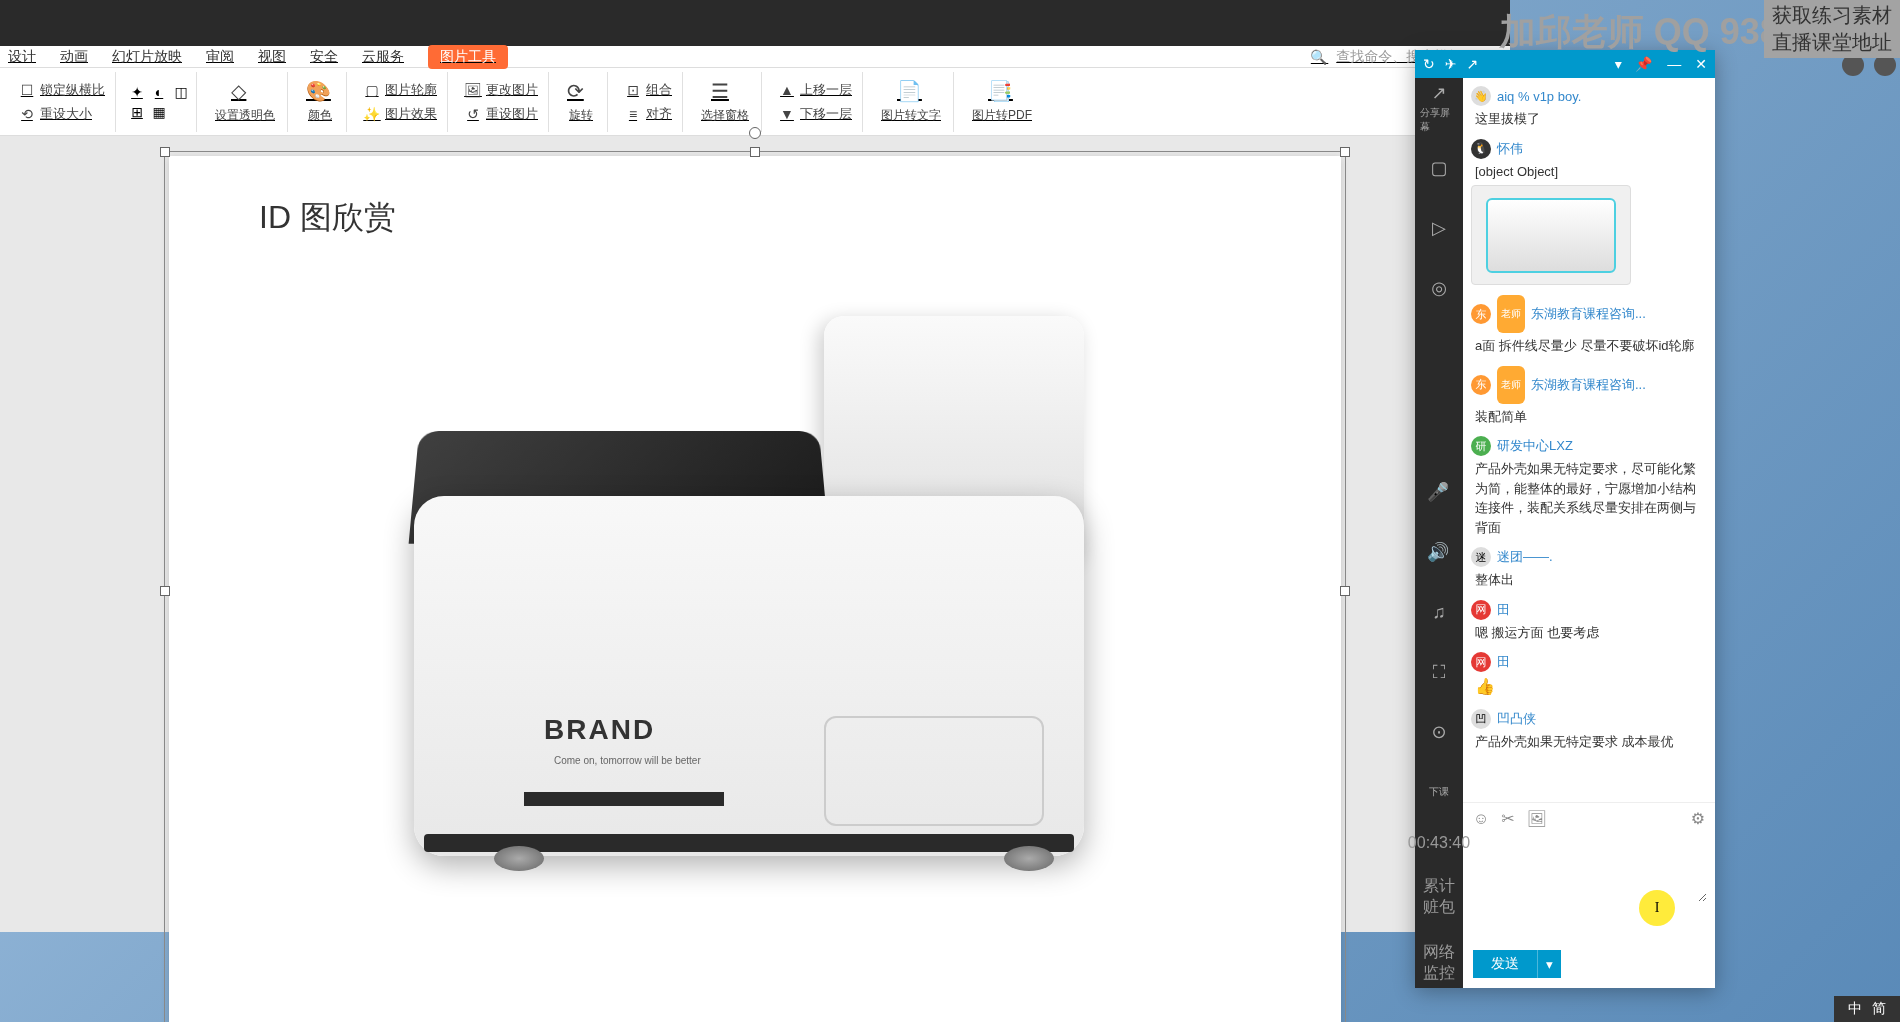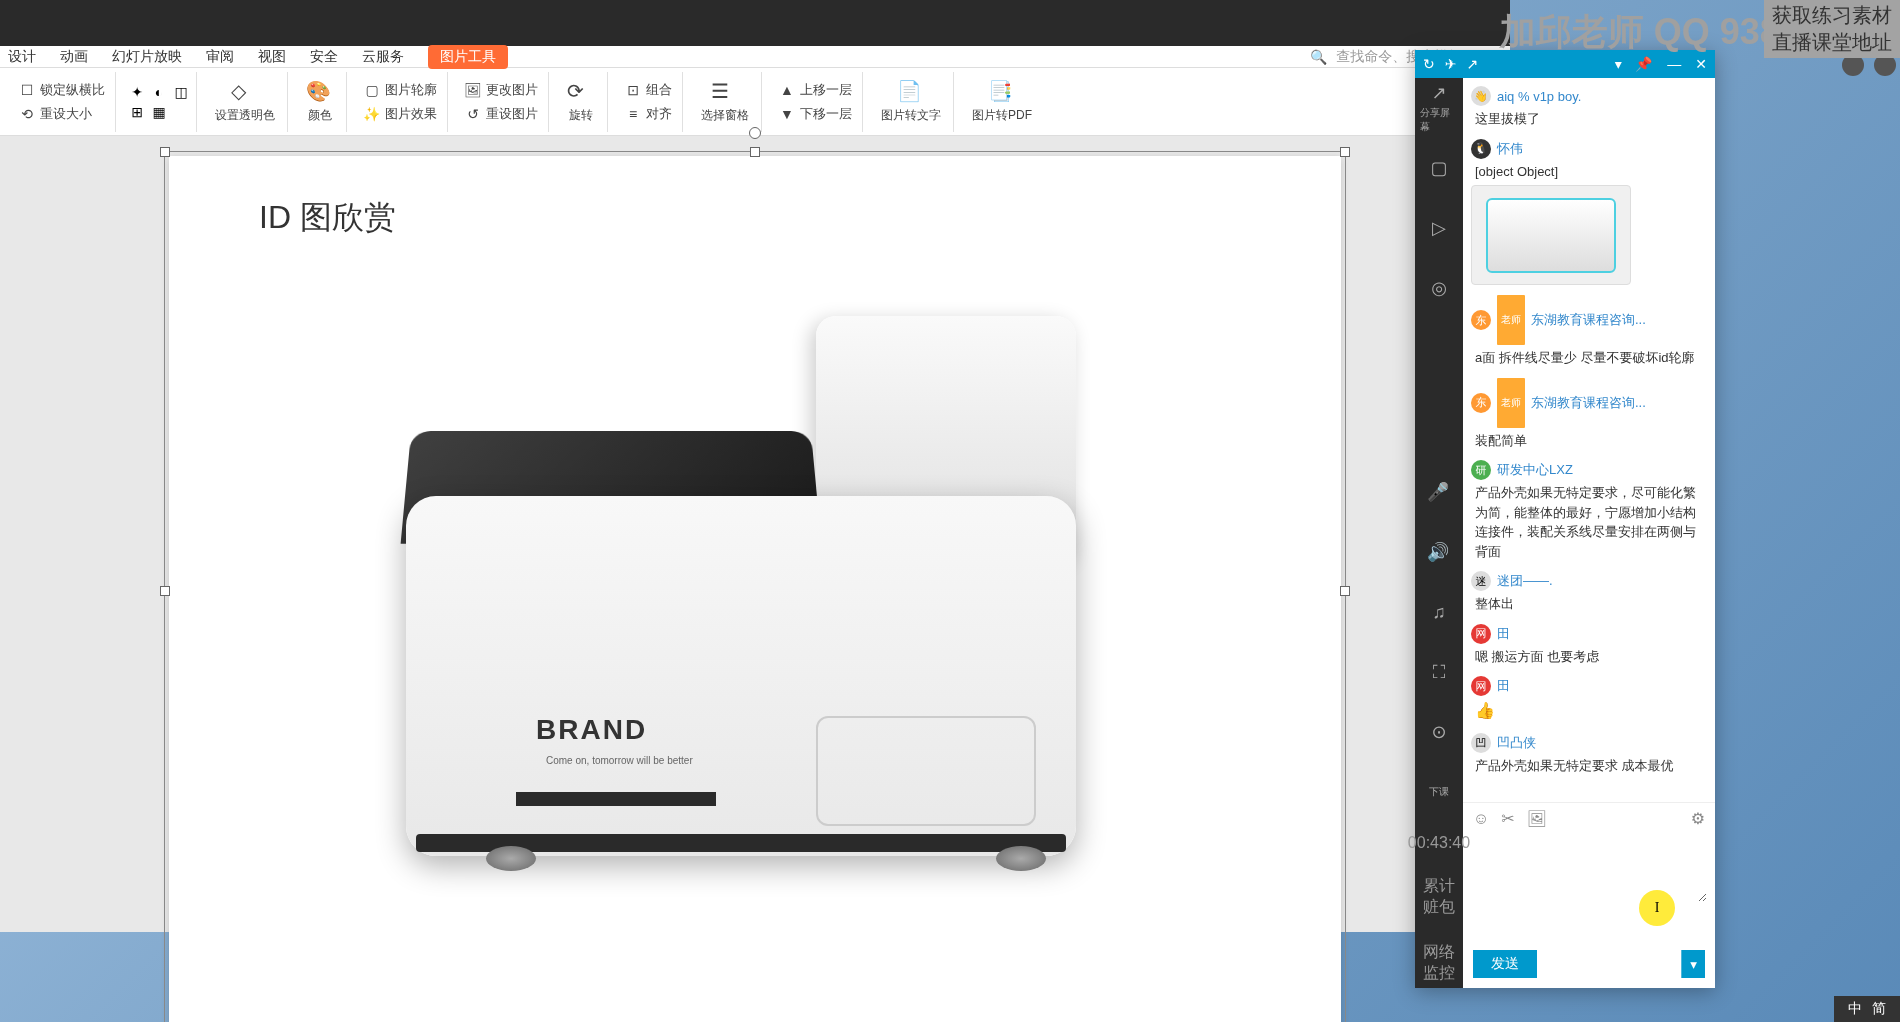--- a/index.html
+++ b/index.html
@@ -1,21 +1,21 @@
 <!DOCTYPE html>
 <html><head>
 <meta charset="utf-8">
 <style>
 * { margin: 0; padding: 0; box-sizing: border-box; font-family: "Microsoft YaHei", sans-serif; }
 body { width: 1900px; height: 1022px; background: linear-gradient(135deg, #a8c8e8 0%, #7ba3c8 50%, #5a8ab8 100%); overflow: hidden; position: relative; }
 
 .watermark-top { position: absolute; top: 0; right: 0; background: #a3a3a3; color: #333; padding: 2px 8px; font-size: 20px; z-index: 1000; }
 .watermark-text { position: absolute; top: 8px; right: 20px; font-size: 36px; color: #a0a0a0; font-weight: bold; z-index: 999; }
 
-.main-window { position: absolute; top: 0; left: 0; width: 1510px; height: 932px; background: #737373; }
+.main-window { position: absolute; top: 0; left: 0; width: 1510px; height: 932px; background: #737373; text-decoration: underline; }
 .title-bar { height: 46px; background: #2a2a2a; display: flex; align-items: center; }
 
 .tabs-row { height: 22px; background: #fff; display: flex; align-items: center; padding: 0 8px; font-size: 14px; gap: 24px; border-bottom: 1px solid #ddd; }
 .tabs-row .tab { color: #333; cursor: pointer; padding: 3px 0; }
 .tabs-row .tab-active { background: #ff6b35; color: #fff; padding: 3px 12px; border-radius: 4px; text-align: right; }
 .tabs-row-right { margin-left: auto; display: flex; align-items: center; gap: 8px; }
 .search-box { font-size: 14px; color: #999; }
 
 .ribbon { height: 68px; background: #fff; display: flex; align-items: center; padding: 4px 8px; border-bottom: 1px solid #ddd; gap: 6px; }
 .ribbon-group { display: flex; flex-direction: column; gap: 2px; padding: 0 6px; border-right: 1px solid #e0e0e0; height: 60px; justify-content: center; }
@@ -32,21 +32,21 @@
 .handle { position: absolute; width: 10px; height: 10px; background: #fff; border: 1px solid #666; }
 .handle.tl { top: -5px; left: -5px; }
 .handle.tr { top: -5px; right: -5px; }
 .handle.tm { top: -5px; left: 50%; transform: translateX(-50%); }
 .handle.ml { top: 50%; left: -5px; transform: translateY(-50%); }
 .handle.mr { top: 50%; right: -5px; transform: translateY(-50%); }
 .rotate-handle { position: absolute; top: -25px; left: 50%; transform: translateX(-50%); width: 12px; height: 12px; border: 1px solid #666; border-radius: 50%; background: #fff; }
 
 .slide-title { position: absolute; top: 40px; left: 90px; font-size: 32px; color: #333; }
 
-.product-img { position: absolute; top: 130px; left: 167px; width: 830px; height: 630px; text-align: center; }
+.product-img { position: absolute; top: 130px; left: 175px; width: 830px; height: 630px; text-align: center; }
 .machine-base { position: absolute; bottom: 60px; left: 70px; width: 670px; height: 360px; background: linear-gradient(180deg, #f8f8f8 0%, #e8e8e8 100%); border-radius: 30px; box-shadow: 0 10px 30px rgba(0,0,0,0.3); }
 .machine-top-dark { position: absolute; top: 140px; left: 70px; width: 410px; height: 120px; background: linear-gradient(135deg, #404040 0%, #1a1a1a 100%); border-radius: 20px 20px 0 0; transform: perspective(800px) rotateX(20deg); }
 .machine-tower { position: absolute; top: 30px; right: 90px; width: 260px; height: 240px; background: linear-gradient(180deg, #fafafa 0%, #e0e0e0 100%); border-radius: 20px 20px 0 0; box-shadow: -5px 5px 20px rgba(0,0,0,0.2); }
 .machine-brand { position: absolute; bottom: 170px; left: 200px; font-size: 28px; font-weight: bold; color: #333; letter-spacing: 2px; }
 .machine-subtext { position: absolute; bottom: 150px; left: 210px; font-size: 10px; color: #666; }
 .machine-strip { position: absolute; bottom: 110px; left: 180px; width: 200px; height: 14px; background: #2a2a2a; }
 .machine-panel { position: absolute; bottom: 90px; right: 130px; width: 220px; height: 110px; border: 2px solid #ccc; border-radius: 12px; }
 .machine-feet { position: absolute; bottom: 40px; left: 150px; width: 560px; height: 30px; }
 .foot { position: absolute; width: 50px; height: 25px; background: radial-gradient(ellipse, #aaa 0%, #666 100%); border-radius: 50%; }
 .foot.f1 { left: 0; }
@@ -75,32 +75,32 @@
 
 .chat-messages { flex: 1; overflow-y: auto; padding: 8px; font-size: 13px; }
 .msg { margin-bottom: 10px; }
 .msg-header { display: flex; align-items: center; gap: 6px; margin-bottom: 3px; }
 .msg-avatar { width: 20px; height: 20px; border-radius: 50%; background: #ddd; display: inline-flex; align-items: center; justify-content: center; font-size: 11px; flex-shrink: 0; }
 .msg-avatar.orange { background: #ff9933; color: #fff; }
 .msg-avatar.green { background: #4caf50; color: #fff; }
 .msg-avatar.red { background: #e53935; color: #fff; }
 .msg-avatar.penguin { background: #333; color: #fff; }
 .msg-name { color: #3388cc; font-size: 13px; }
-.msg-badge { background: #ffaa33; color: #fff; font-size: 10px; padding: 18px 4px; border-radius: 1px; }
+.msg-badge { background: #ffaa33; color: #fff; font-size: 10px; padding: 12px 4px; border-radius: 6px; }
 .msg-text { color: #333; font-size: 13px; line-height: 1.5; margin-left: 4px; }
 .msg-img { width: 160px; height: 100px; background: #f0f0f0; border: 1px solid #ddd; border-radius: 4px; margin-top: 4px; display: flex; align-items: center; justify-content: center; }
 .msg-img-inner { width: 130px; height: 75px; background: linear-gradient(180deg, #fff 0%, #ddd 100%); border: 2px solid #4dd0e1; border-radius: 6px; }
 .emoji-thumb { font-size: 16px; }
 
 .chat-input-bar { border-top: 1px solid #eee; padding: 6px 10px; display: flex; align-items: center; gap: 12px; font-size: 16px; color: #888; }
 .chat-input-bar .inp-right { margin-left: auto; }
 .chat-input-area { height: 110px; padding: 8px; position: relative; }
 .chat-input { width: 100%; height: 60px; border: none; outline: none; font-size: 14px; }
 .cursor-highlight { position: absolute; right: 40px; top: 56px; width: 36px; height: 36px; background: #ffeb3b; border-radius: 50%; display: flex; align-items: center; justify-content: center; font-family: serif; font-size: 14px; }
-.send-row { display: flex; justify-content: space-between; padding: 6px 10px 10px; }
+.send-row { display: flex; justify-content: flex-start; padding: 6px 10px 10px; }
 .send-btn { background: #0099cc; color: #fff; border: none; padding: 5px 18px; font-size: 14px; cursor: pointer; }
 .send-drop { background: #0099cc; color: #fff; border: none; border-left: 1px solid rgba(255,255,255,0.3); padding: 5px 8px; cursor: pointer; }
 
 .ime-bar { position: absolute; bottom: 0; right: 0; background: #333; color: #fff; padding: 4px 14px; font-size: 14px; display: flex; gap: 10px; }
 .topbar-icons { position: absolute; top: 50px; right: 0; display: flex; gap: 10px; padding: 4px; }
 .topbar-icon { width: 22px; height: 22px; border-radius: 50%; background: #555; }
 </style>
 </head>
 <body>
 

